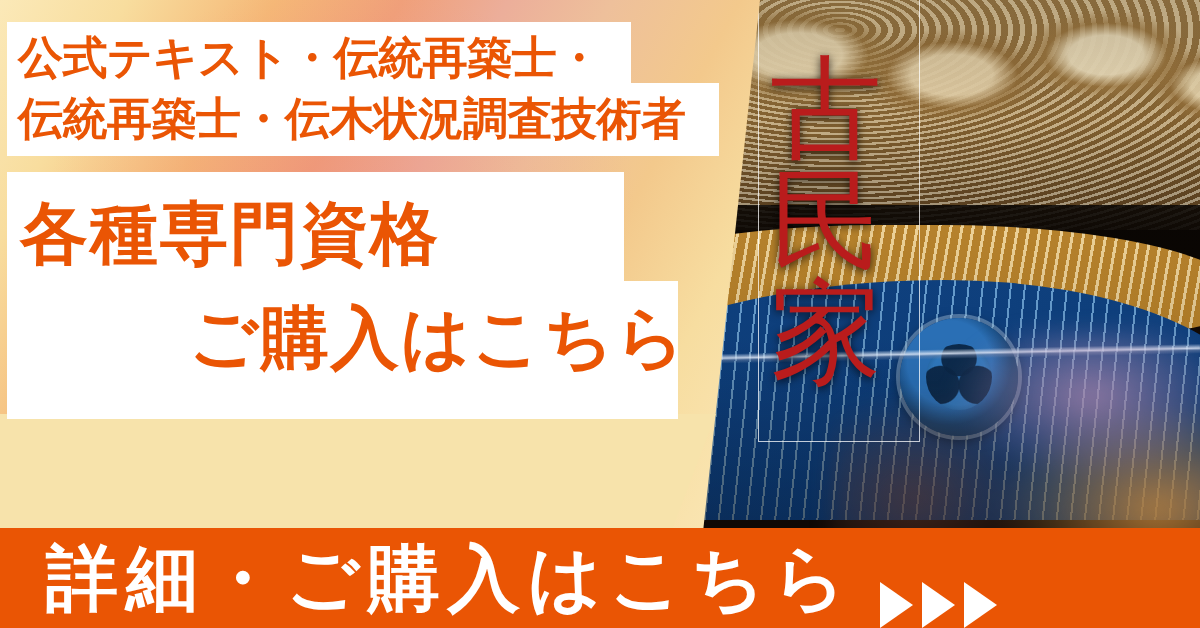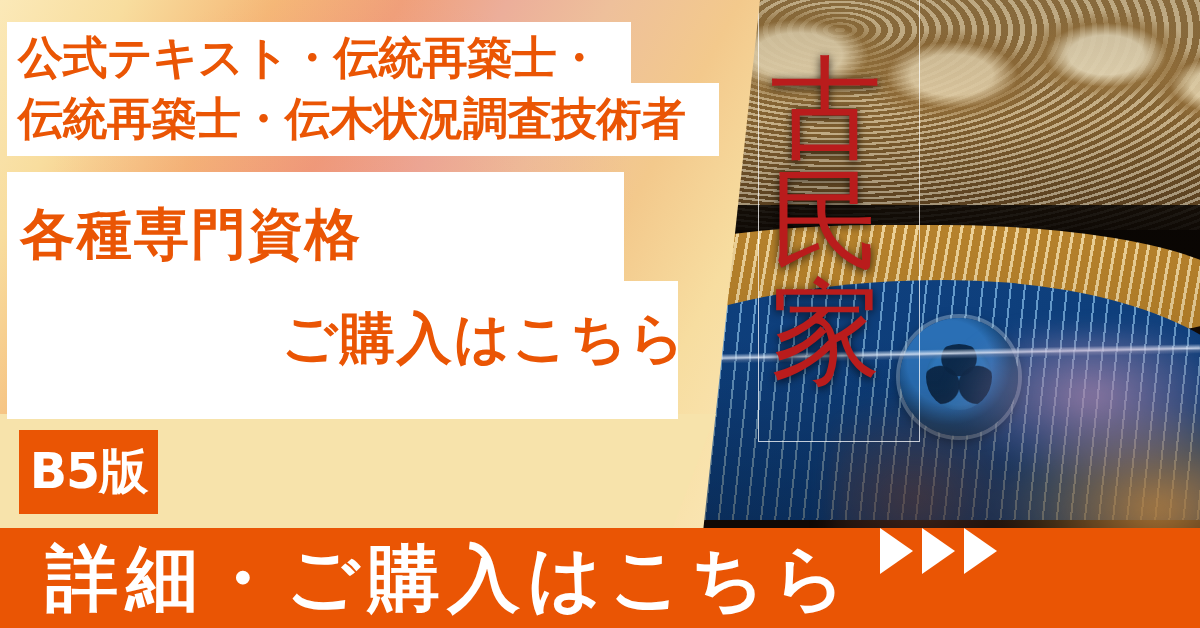--- a/index.html
+++ b/index.html
@@ -144,21 +144,21 @@
     letter-spacing:-0.5px;
     white-space:nowrap;
   }
   .headline .l2{display:block;}
 
   .subhead{
     position:absolute;left:20px;top:182px;width:680px;
     color:#ea5504;
     font-family:"DejaVu Sans","Liberation Sans",sans-serif;
     font-weight:700;
-    font-size:55px;line-height:104px;
+    font-size:68px;line-height:104px;
     letter-spacing:2px;
     white-space:nowrap;
   }
   .subhead .s2{display:block;text-align:right;padding-right:13px;}
 
   
   .badge{
     position:absolute;left:19px;top:430px;width:139px;height:84px;
     background:#ea5504;color:#fff;
     font-family:"DejaVu Sans","Liberation Sans",sans-serif;
@@ -171,21 +171,21 @@
     color:#ea5504;
     font-family:"DejaVu Sans","Liberation Sans",sans-serif;
     font-weight:400;font-size:58px;line-height:84px;
     letter-spacing:0px;white-space:nowrap;
   }
 
   
   .cta{
     position:absolute;left:0;top:528px;width:1200px;height:100px;
     background:#ea5504;
-    display:flex;align-items:flex-start;
+    display:flex;align-items:flex-end;
   }
   .cta-text{
     color:#fff;
     font-family:"DejaVu Sans","Liberation Sans",sans-serif;
     font-weight:700;font-size:72px;line-height:100px;
     letter-spacing:8px;white-space:nowrap;
     margin-left:46px;
   }
   .arrows{
     display:flex;align-items:center;gap:9px;margin-left:26px;
@@ -228,21 +228,20 @@
   <div class="headline">
     <span>公式テキスト・伝統再築士・</span>
     <span class="l2">伝統再築士・伝木状況調査技術者</span>
   </div>
 
   <div class="subhead">
     <span>各種専門資格</span>
     <span class="s2">ご購入はこちら</span>
   </div>
 
-  <div class="badge">B5版</div>
 
   <div class="cta">
     <span class="cta-text">詳細・ご購入はこちら</span>
     <span class="arrows">
       <i></i>
       <i></i>
       <i></i>
     </span>
   </div>
 

